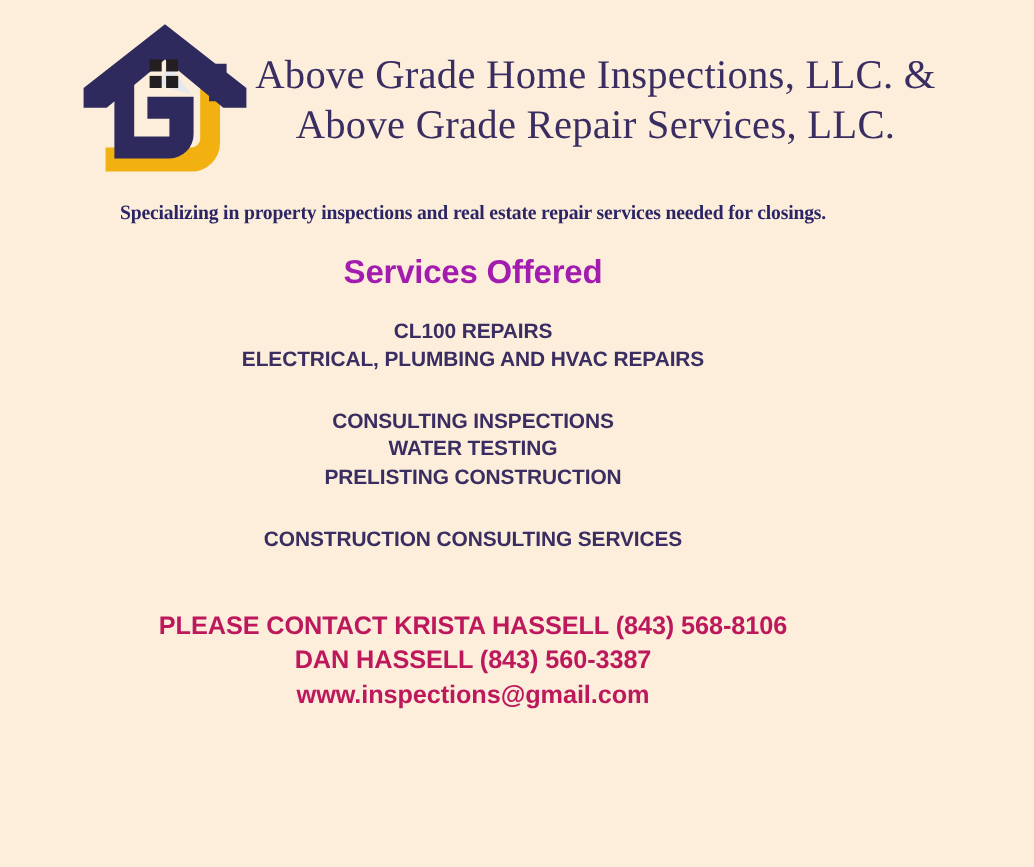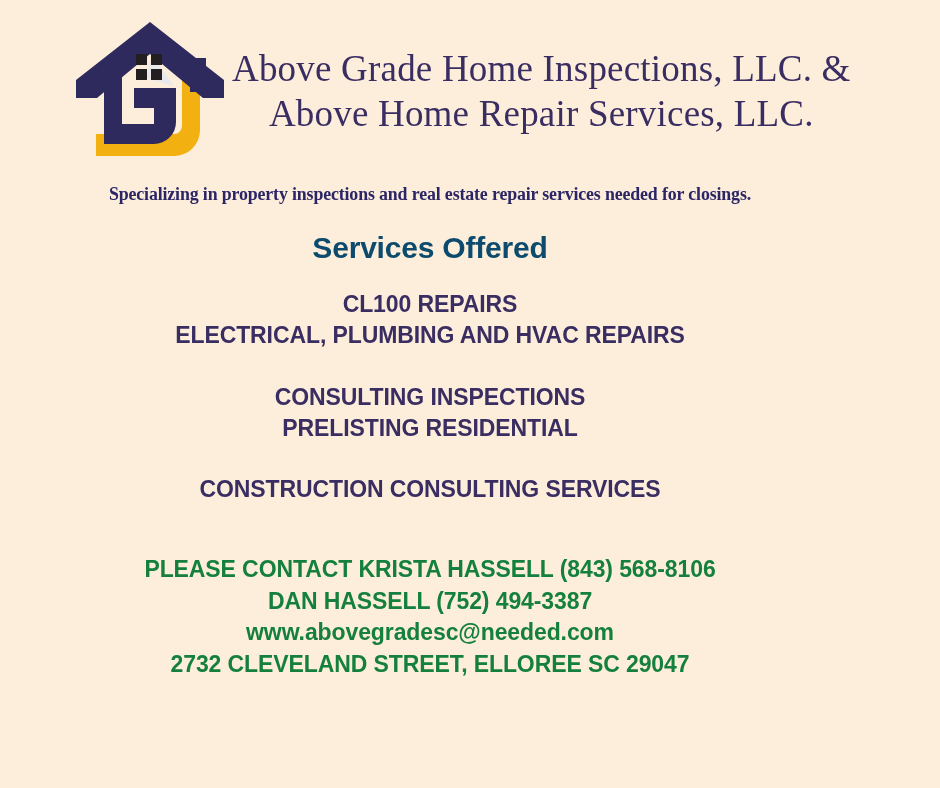--- a/index.html
+++ b/index.html
@@ -60,54 +60,54 @@
     color: #2b2566;
     font-size: 18.5px;
     letter-spacing: -0.15px;
     margin-top: 24px;
     transform: scaleX(0.965);
   }
 
   
   .section-heading {
     text-align: center;
-    color: #0c4a6e;
+    color: #a21caf;
     font-size: 30px;
     font-weight: bold;
     letter-spacing: -0.2px;
     margin-top: 26px;
   }
 
   
   .services {
     margin-top: 24px;
     text-align: center;
   }
   .service-group {
     margin-bottom: 30px;
   }
   .service-group:last-child {
     margin-bottom: 15px;
   }
   .service-line {
     color: #3a2d62;
-    font-size: 23px;
+    font-size: 19px;
     font-weight: bold;
     letter-spacing: -0.1px;
     line-height: 1.36;
     white-space: nowrap;
   }
 
   
   .contact {
     margin-top: 49px;
     text-align: center;
   }
   .contact-line {
-    color: #15803d;
+    color: #be185d;
     font-size: 23px;
     font-weight: bold;
     letter-spacing: -0.1px;
     line-height: 1.37;
     white-space: nowrap;
   }
   .contact-line.email {
     text-transform: none;
   }
 </style>
@@ -130,46 +130,46 @@
       <path d="M30 56 H48 V108 H80 V92 H60 V72 H102 V106 a22 22 0 0 1 -22 22 H30 Z" fill="#2f2a5e"></path>
 
       <rect x="62" y="38" width="11" height="11" fill="#231f20"></rect>
       <rect x="77" y="38" width="11" height="11" fill="#231f20"></rect>
       <rect x="62" y="53" width="11" height="11" fill="#231f20"></rect>
       <rect x="77" y="53" width="11" height="11" fill="#231f20"></rect>
     </svg>
 
     <div class="brand-title">
       <span class="line">Above Grade Home Inspections, LLC. &amp;</span>
-      <span class="line">Above Home Repair Services, LLC.</span>
+      <span class="line">Above Grade Repair Services, LLC.</span>
     </div>
   </div>
 
   <div class="tagline">Specializing in property inspections and real estate repair services needed for closings.</div>
 
   <div class="section-heading">Services Offered</div>
 
   <div class="services">
 
     <div class="service-group">
       <div class="service-line">CL100 REPAIRS</div>
       <div class="service-line">ELECTRICAL, PLUMBING AND HVAC REPAIRS</div>
     </div>
 
     <div class="service-group">
       <div class="service-line">CONSULTING INSPECTIONS</div>
-      <div class="service-line">PRELISTING RESIDENTIAL</div>
+      <div class="service-line">WATER TESTING</div>
+      <div class="service-line">PRELISTING CONSTRUCTION</div>
     </div>
 
     <div class="service-group">
       <div class="service-line">CONSTRUCTION CONSULTING SERVICES</div>
     </div>
 
   </div>
 
   <div class="contact">
     <div class="contact-line">PLEASE CONTACT KRISTA HASSELL (843) 568-8106</div>
-    <div class="contact-line">DAN HASSELL (752) 494-3387</div>
-    <div class="contact-line email">www.abovegradesc@needed.com</div>
-    <div class="contact-line">2732 CLEVELAND STREET, ELLOREE SC 29047</div>
+    <div class="contact-line">DAN HASSELL (843) 560-3387</div>
+    <div class="contact-line email">www.inspections@gmail.com</div>
   </div>
 
 </div>
 
 </body></html>

